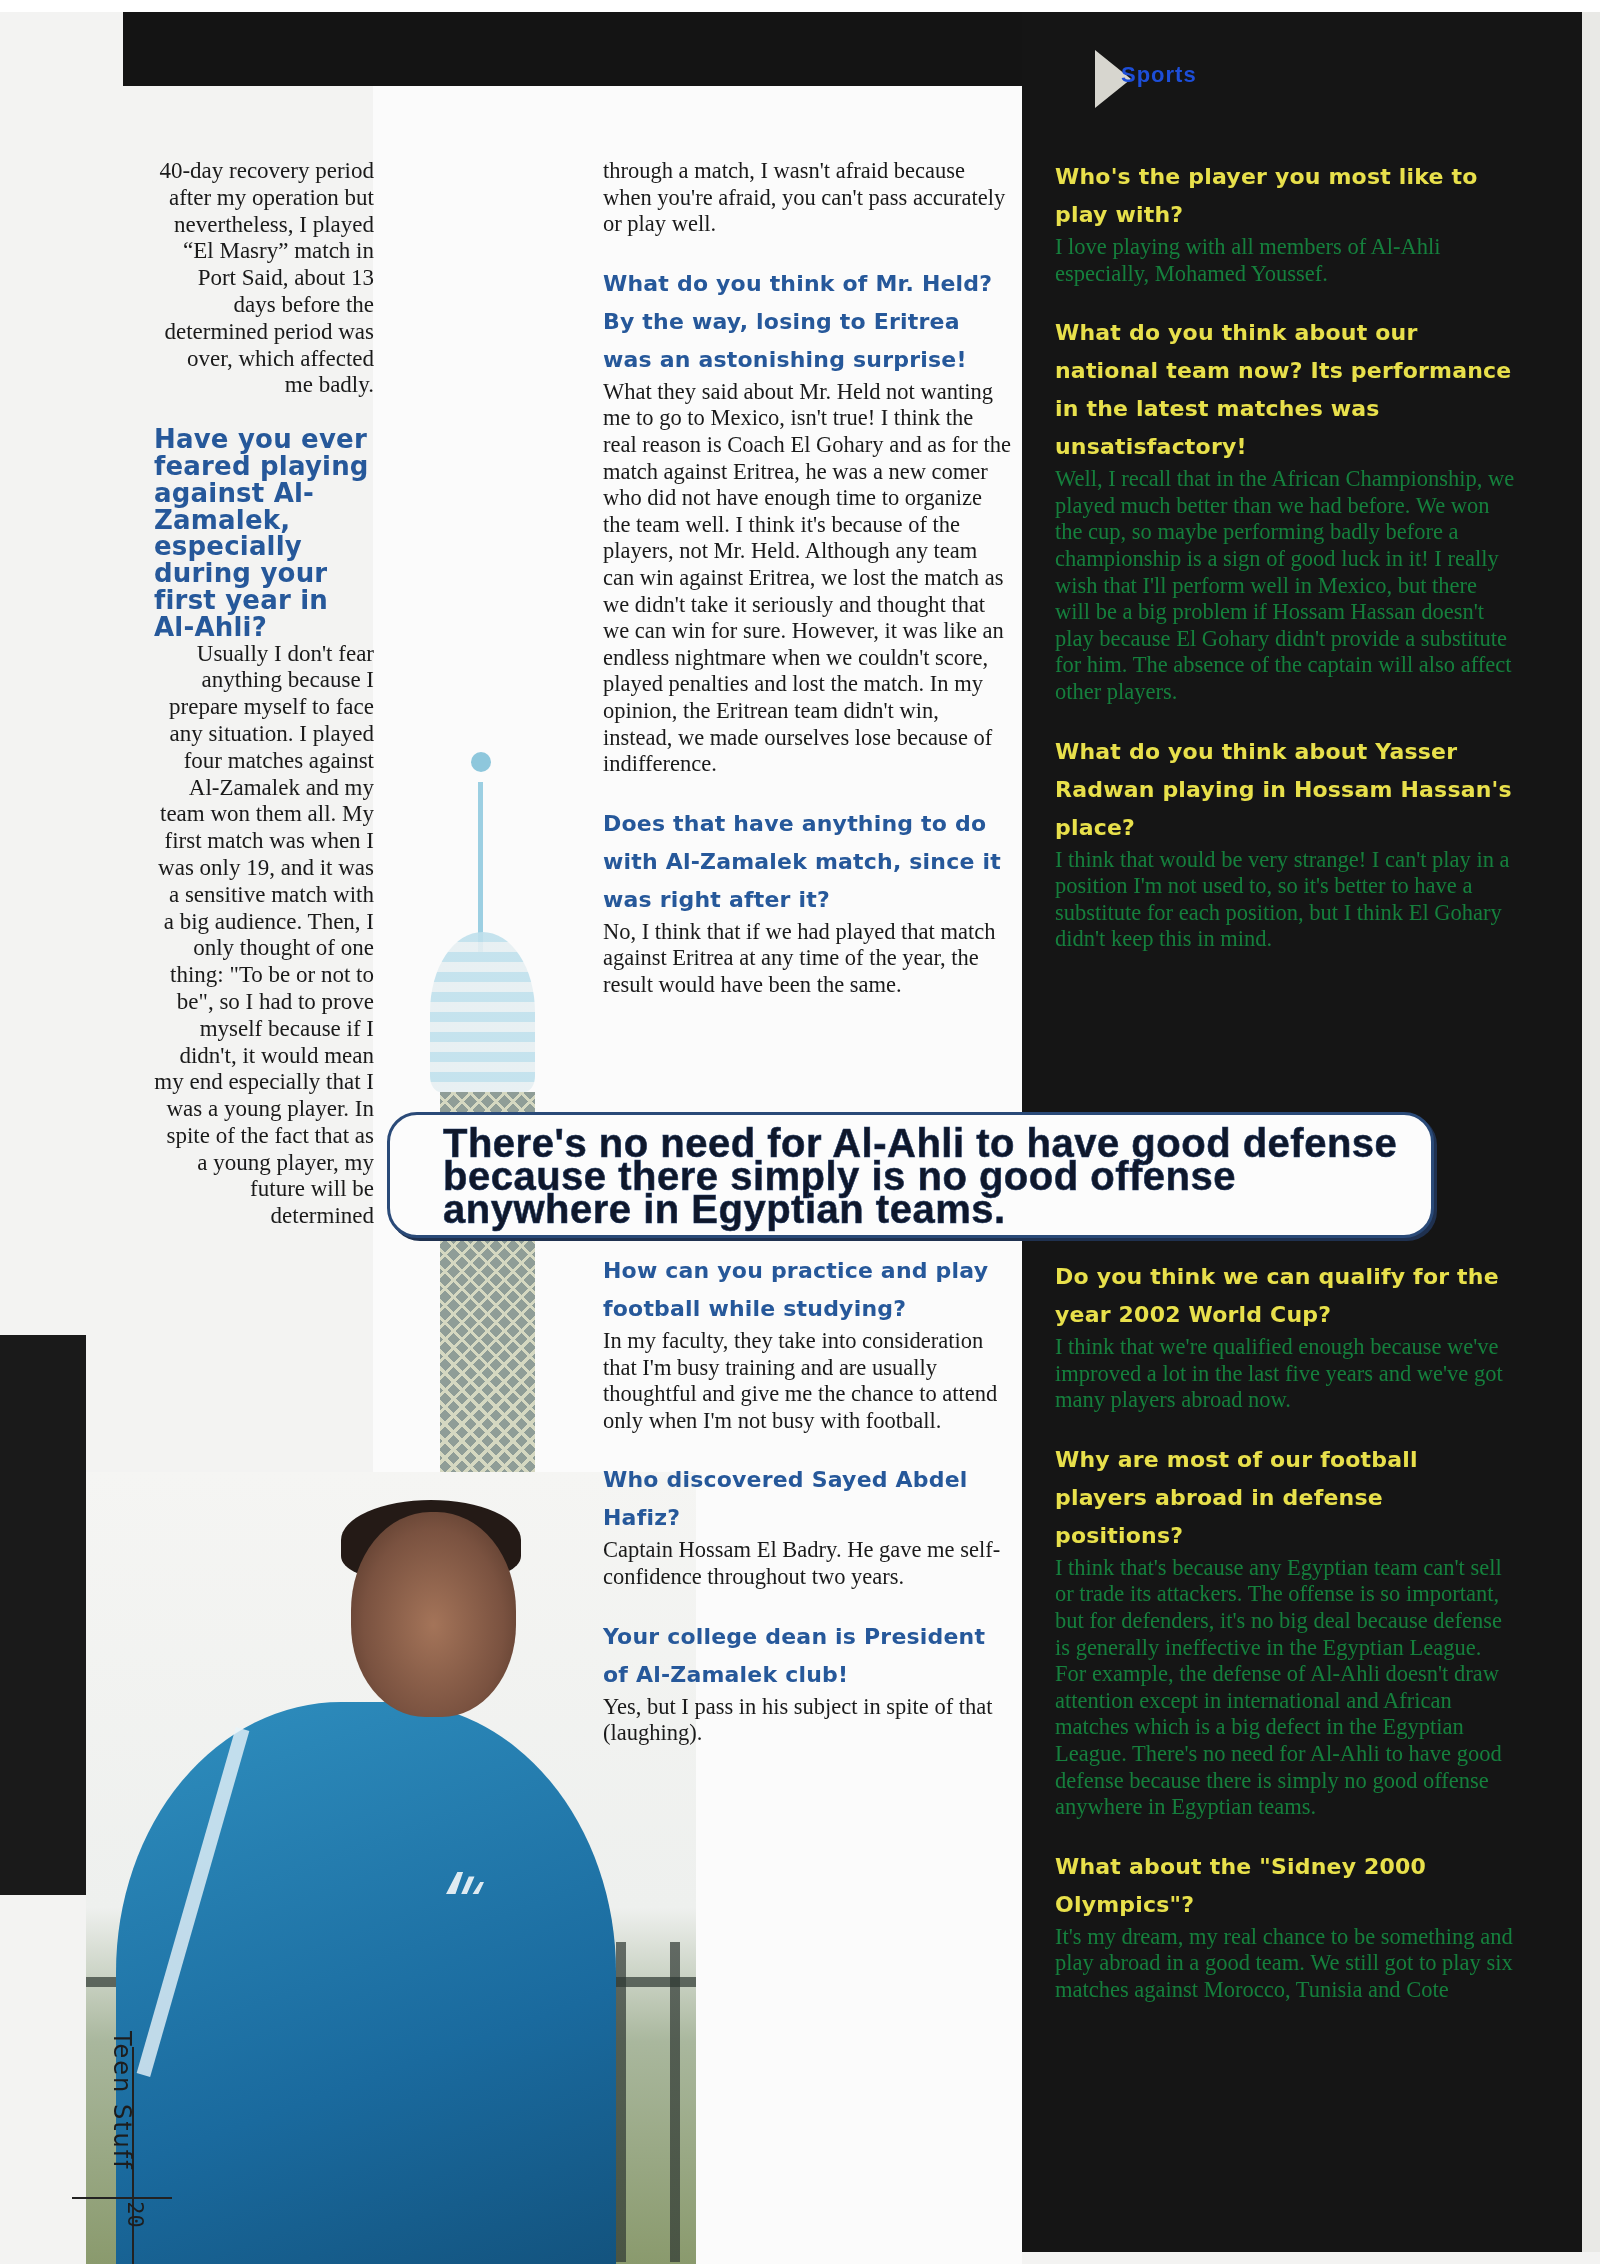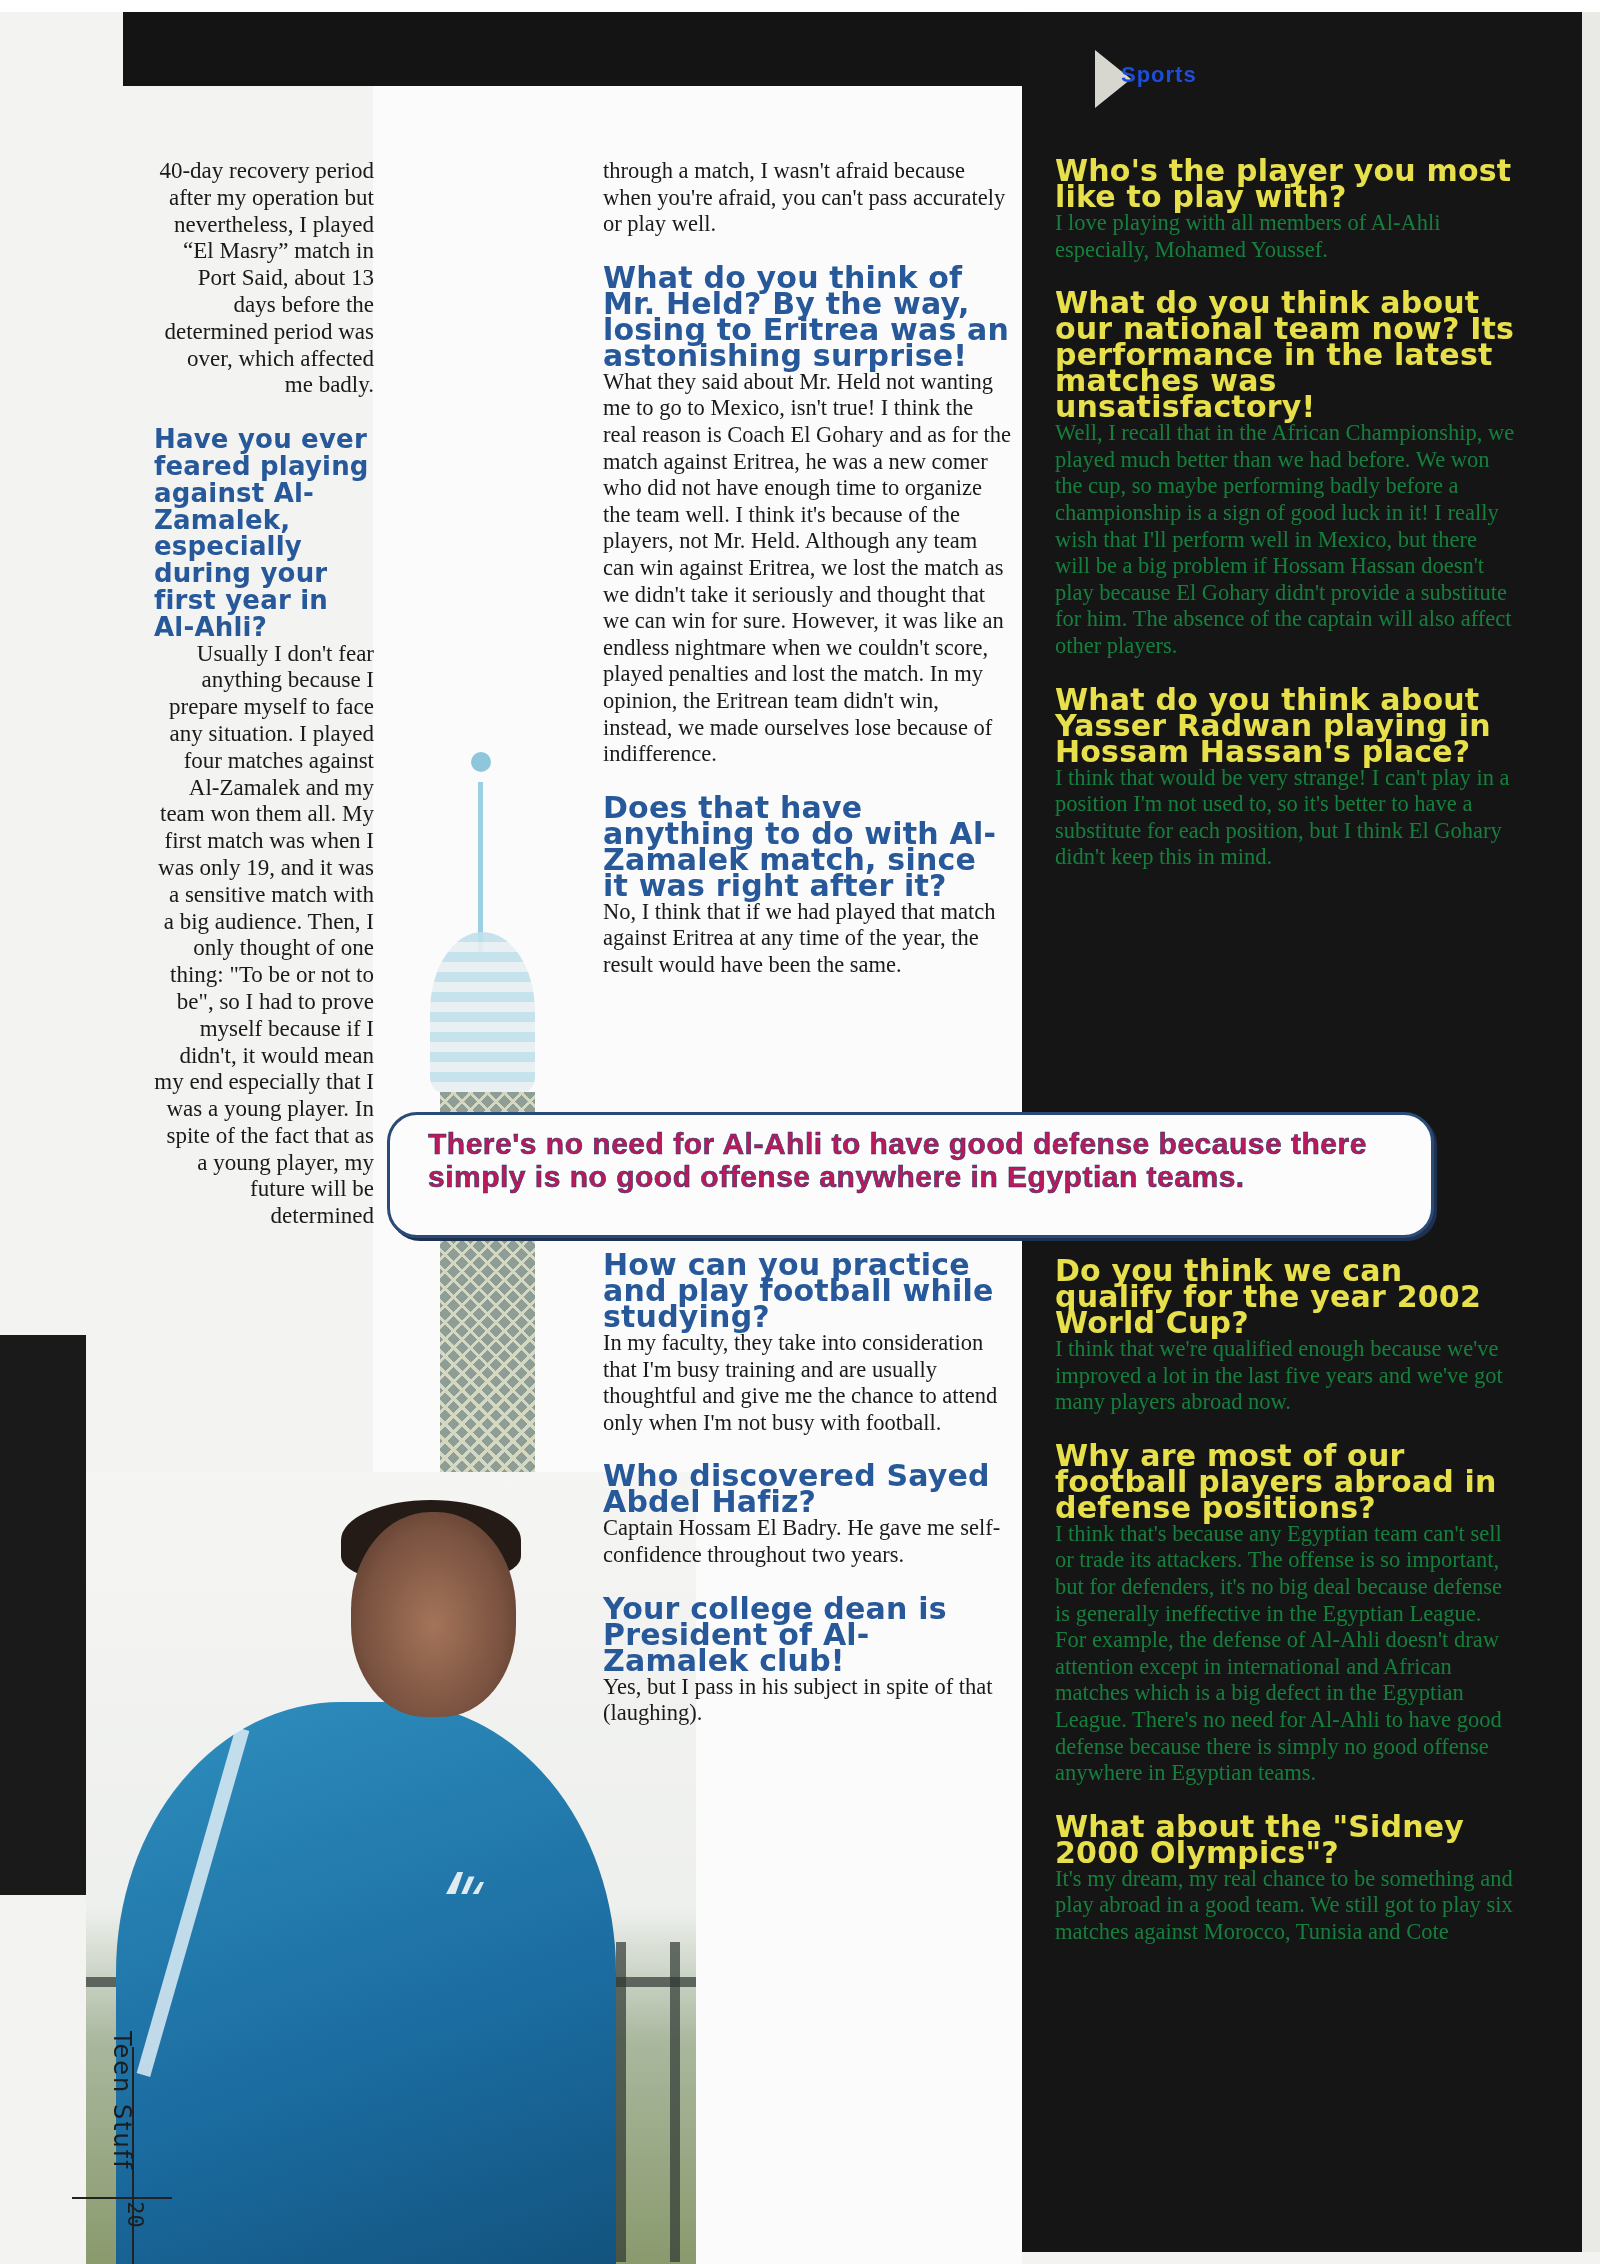--- a/index.html
+++ b/index.html
@@ -61,32 +61,32 @@
     font-family: "DejaVu Sans Mono", monospace; font-size: 22px; color: #1d1d1d; }
 
   
   .col { position: absolute; }
   .col-left { left: 154px; top: 146px; width: 220px; }
   .col-mid { left: 603px; top: 146px; width: 408px; }
   .col-right { left: 1055px; top: 146px; width: 460px; }
 
   .body { font-family: "Liberation Serif", serif; font-size: 22.5px; line-height: 26.6px; color: #1a1a1a; }
   .col-left .body { font-size: 23px; line-height: 26.8px; text-align: right; }
-  .q { font-family: "DejaVu Sans", sans-serif; font-weight: bold; font-size: 30px; line-height: 26px; color: #26589a; letter-spacing: .2px; }
+  .q { font-family: "DejaVu Sans", sans-serif; font-weight: bold; font-size: 22px; line-height: 38px; color: #26589a; letter-spacing: .2px; }
   .col-left .q { font-size: 26px; line-height: 26.8px; }
   .col-right .body { color: #15803d; }
   .col-right .q { color: #e8e04b; }
   .block { margin-bottom: 27px; }
 
   
   .pullquote { position: absolute; left: 387px; top: 1100px; width: 1047px; height: 126px;
     background: #fcfcfc; border: 3px solid #2a4a78; border-radius: 30px; box-shadow: 3px 3px 0 #1f3150;
     padding: 12px 0 0 38px; }
-  .pullquote p { font-family: "Liberation Sans", sans-serif; font-weight: bold; font-size: 30px; line-height: 33px;
-    color: #be185d; letter-spacing: .5px; -webkit-text-stroke: .6px #1d3a66; }
+  .pullquote p { font-family: "Liberation Sans", sans-serif; font-weight: bold; font-size: 40px; line-height: 33px;
+    color: #0f172a; letter-spacing: .5px; margin-left: 15px; -webkit-text-stroke: .6px #1d3a66; }
 </style>
 </head>
 <body>
 
 <div class="page">
   <div class="top-bar"></div>
   <div class="right-panel"></div>
   <div class="right-edge"></div>
   <div class="left-strip"></div>
   <div class="mid-panel"></div>

